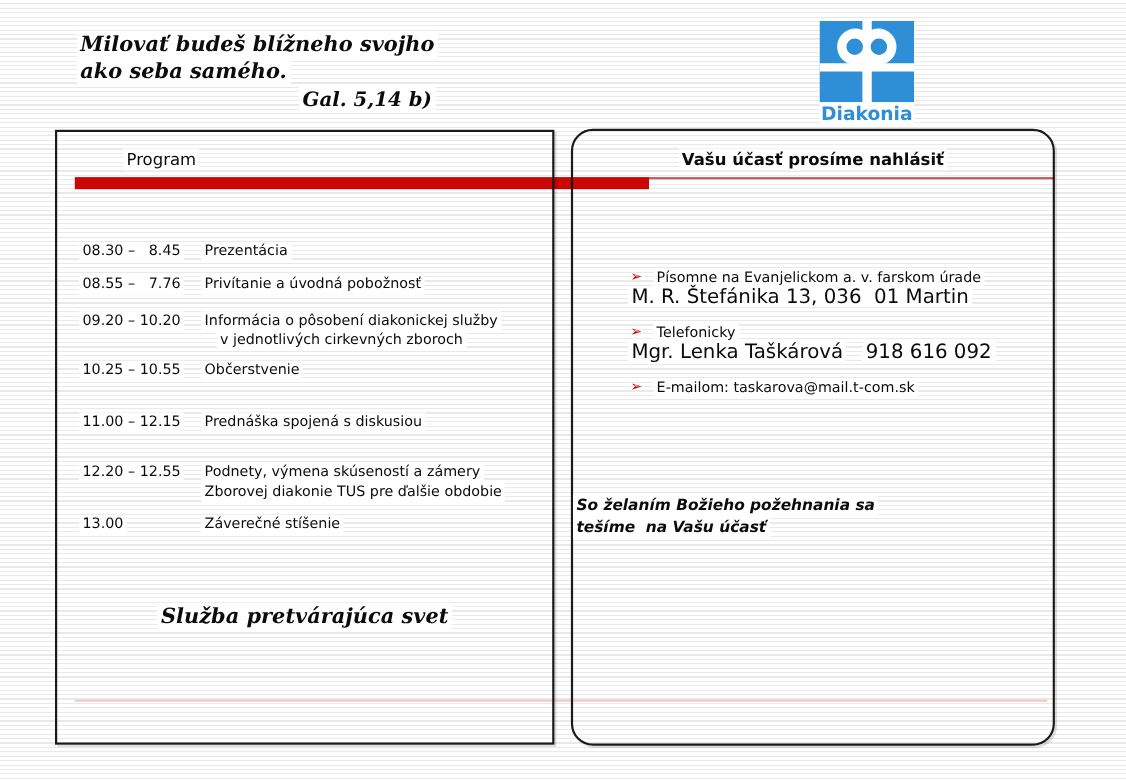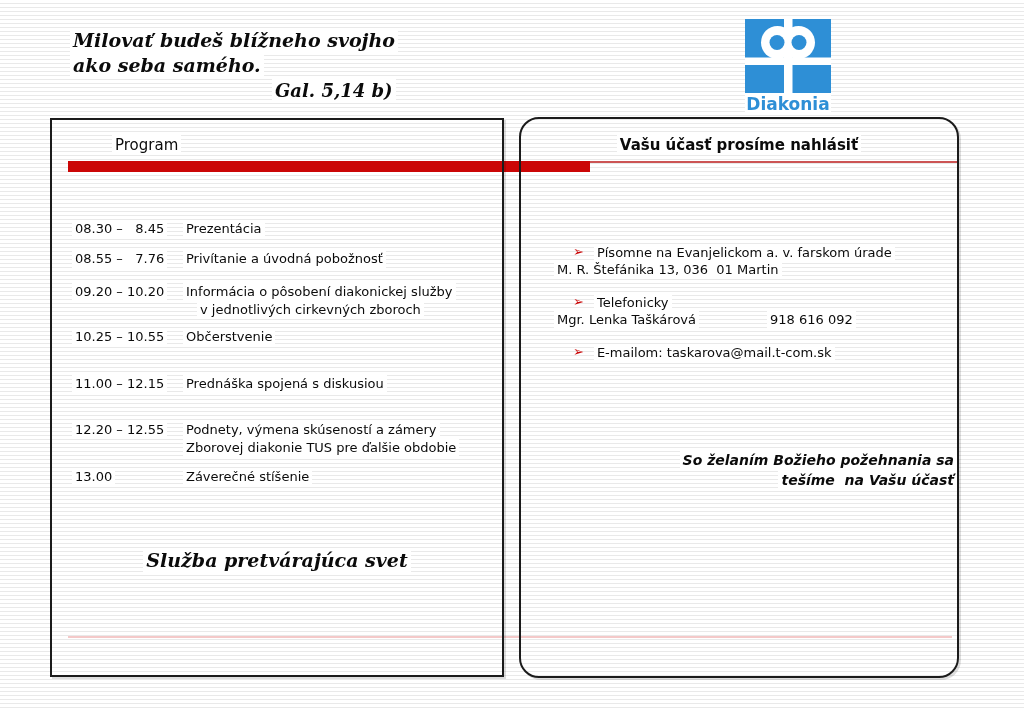--- a/index.html
+++ b/index.html
@@ -46,23 +46,23 @@
   .pdesc .l2.indent14{margin-left:14px;}
   .motto{position:absolute;left:0;right:0;top:428px;text-align:center;}
   .motto .wbg{font-size:19px;}
   
   .center-line{position:absolute;left:0;right:0;text-align:center;}
   .rsvp-title{top:16px;font-size:15px;font-weight:bold;}
   .rsvp-deadline{top:56px;font-size:15px;font-weight:bold;}
   .bullet{position:absolute;left:10px;font-size:13px;line-height:16px;margin-left:42px;}
   .arrow{color:var(--accent-red);font-size:13px;vertical-align:top;}
   .bullet .wbg{margin-left:10px;}
-  .bline2{position:absolute;left:33px;right:6px;font-size:13px;line-height:16px;}
+  .bline2{position:absolute;left:50px;right:6px;font-size:18px;line-height:16px;}
   .phone{position:absolute;left:213px;top:0;text-align:center;}
-  .closing{position:absolute;left:0;right:0;top:331px;text-align:right;
+  .closing{position:absolute;left:0;right:0;top:331px;text-align:left;
     font-size:14px;font-weight:bold;font-style:italic;line-height:18px;}
 </style>
 </head>
 <body>
 
 <div class="page">
 
   <div class="q1 script wbg">Milovať budeš blížneho svojho</div>
   <div class="q2 script wbg">ako seba samého.</div>
   <div class="qref script wbg">Gal. 5,14 b)</div>

